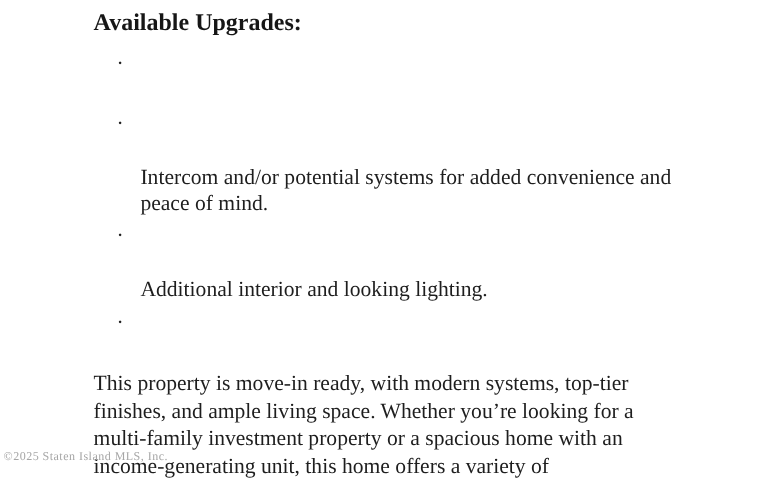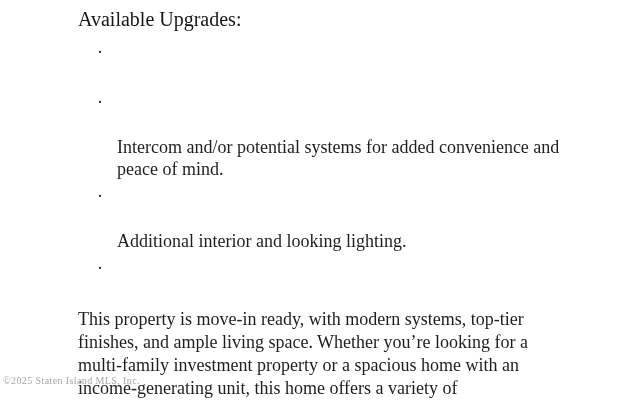--- a/index.html
+++ b/index.html
@@ -19,21 +19,21 @@
   .content {
     position: absolute;
     left: 78px;
     top: 6px;
     width: 550px;
   }
   .heading {
     margin: 0;
     font-size: 20px;
     line-height: 26px;
-    font-weight: normal;
+    font-weight: bold;
     color: #161616;
     white-space: pre-line;
   }
   ul.upgrade-list {
     margin: 10px 0 6px 0;
     padding: 0;
     list-style: none;
   }
   ul.upgrade-list li {
     position: relative;

